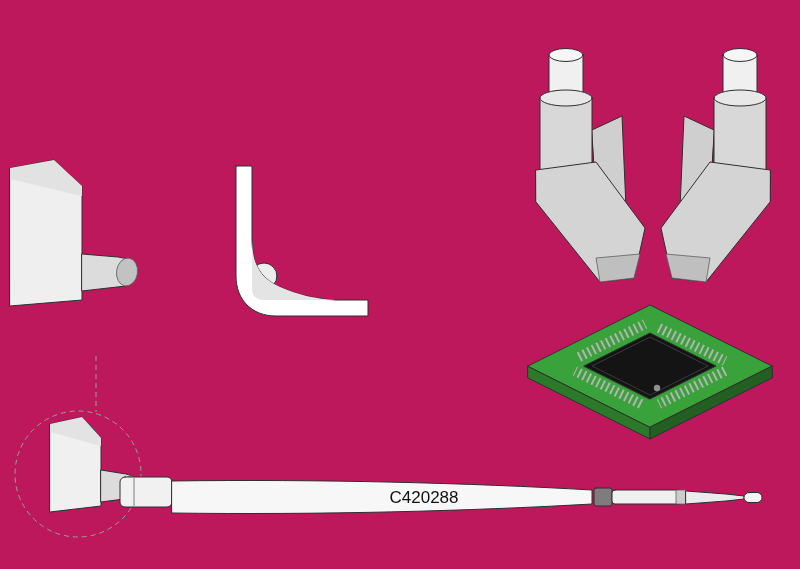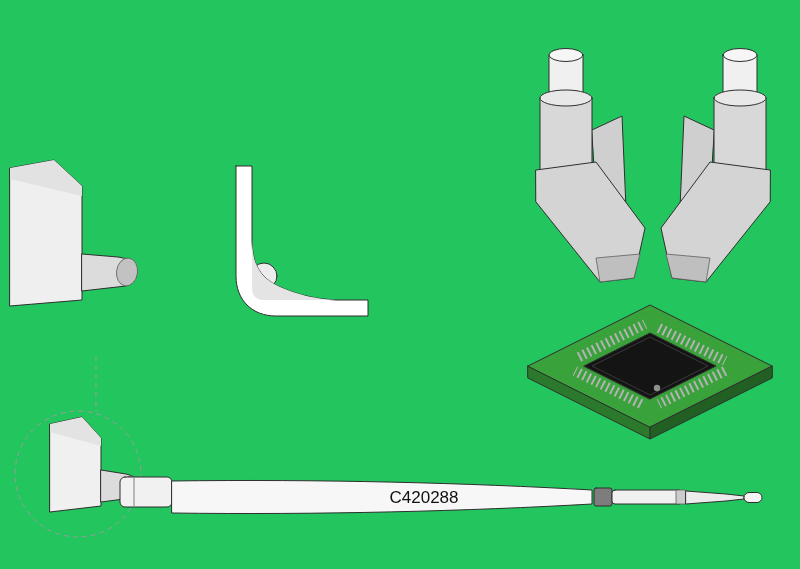--- a/index.html
+++ b/index.html
@@ -1,16 +1,16 @@
 <!DOCTYPE html>
 <html><head>
 <meta charset="utf-8">
 <style>
   html,body{margin:0;padding:0;background:#ffffff;}
-  .stage{width:800px;height:569px;position:relative;overflow:hidden;background:#22c55e;}
+  .stage{width:800px;height:569px;position:relative;overflow:hidden;background:#be185d;}
   svg{display:block;}
   .ln{stroke:#2f2f2f;stroke-width:1;stroke-linejoin:round;stroke-linecap:round;}
   .thin{stroke:#5a5a5a;stroke-width:.75;stroke-linejoin:round;}
   .nostroke{stroke:none;}
   .dash{stroke-dasharray:5 4;fill:none;stroke-width:1;}
   .pins{fill:none;stroke-width:10;stroke-dasharray:2 3.2;}
   .pn{font:17px "Liberation Sans", sans-serif;fill:#111;}
 </style>
 </head>
 <body>

